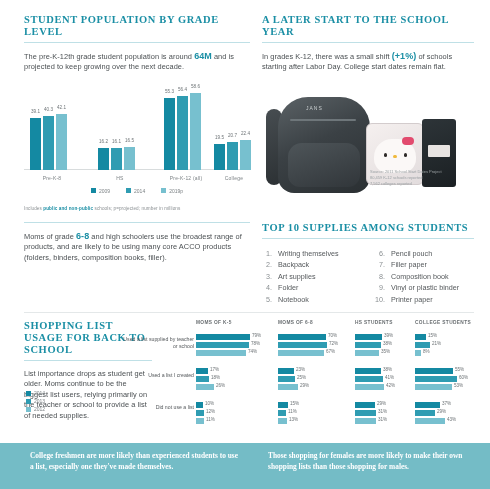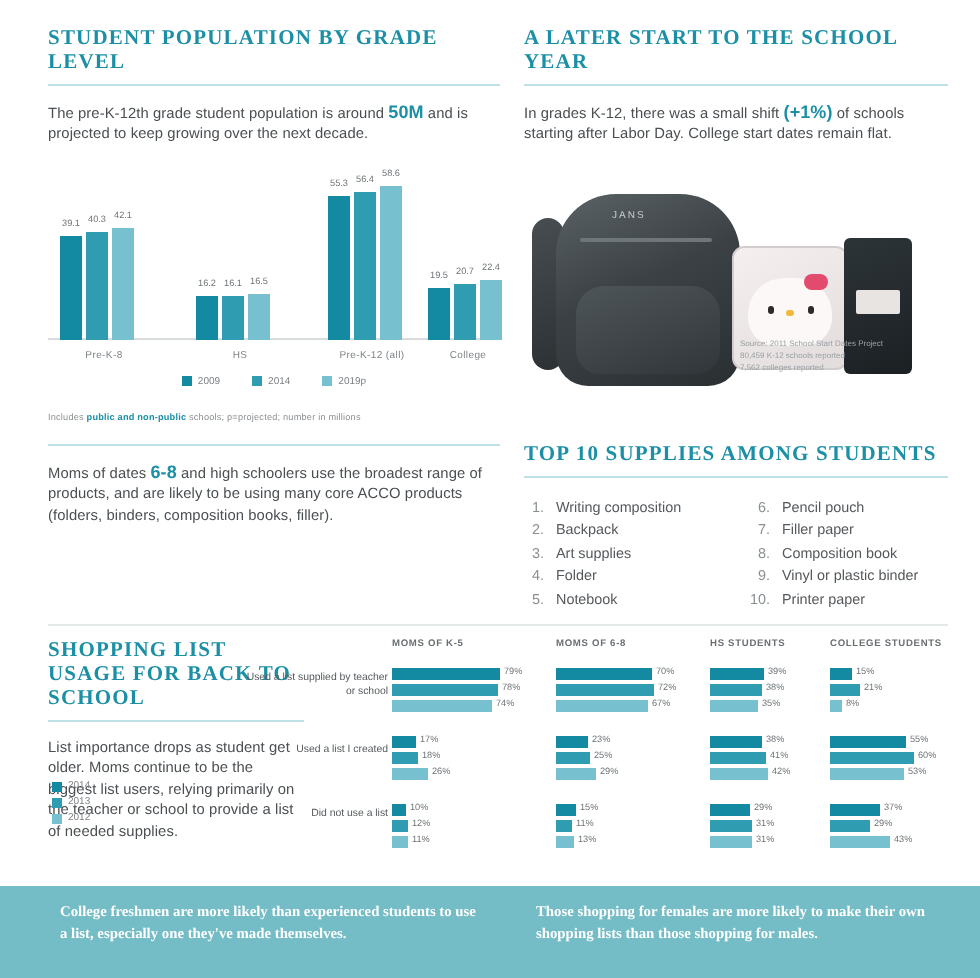--- a/index.html
+++ b/index.html
@@ -133,21 +133,21 @@
 </style>
 </head>
 <body>
 
 <div class="page">
 
   <div class="blk" id="top-left">
     <div class="sec-title">STUDENT POPULATION BY GRADE LEVEL</div>
     <div class="rule"></div>
     <div class="body-copy" style="margin-top:8px;">
-      <span>The pre-K-12th grade student population is around </span><span class="hl">50M</span><span> and is projected to keep growing over the next decade.</span>
+      <span>The pre-K-12th grade student population is around </span><span class="hl">64M</span><span> and is projected to keep growing over the next decade.</span>
     </div>
 
     <div class="pop-chart">
       <div class="axis-line"></div>
 
       <div class="pop-group" style="left:6px;">
         <div class="pop-bar c1" style="height:52px;">
             <span>39.1</span>
           </div>
         <div class="pop-bar c2" style="height:54px;">
@@ -246,32 +246,32 @@
         <div>Source: 2011 School Start Dates Project</div>
         <div>80,459 K-12 schools reported</div>
         <div>7,562 colleges reported</div>
       </div>
     </div>
   </div>
 
   <div class="blk" id="mid-left">
     <div class="rule"></div>
     <div class="body-copy" style="margin-top:8px;">
-      <span>Moms of dates </span><span class="hl">6-8</span><span> and high schoolers use the broadest range of products, and are likely to be using many core ACCO products (folders, binders, composition books, filler).</span>
+      <span>Moms of grade </span><span class="hl">6-8</span><span> and high schoolers use the broadest range of products, and are likely to be using many core ACCO products (folders, binders, composition books, filler).</span>
     </div>
   </div>
 
   <div class="blk" id="mid-right">
     <div class="sec-title">TOP 10 SUPPLIES AMONG STUDENTS</div>
     <div class="rule"></div>
     <div class="list-cols">
       <div class="list-col">
         <div class="list-row">
             <span class="list-num">1.</span>
-            <span>Writing composition</span>
+            <span>Writing themselves</span>
           </div>
         <div class="list-row">
             <span class="list-num">2.</span>
             <span>Backpack</span>
           </div>
         <div class="list-row">
             <span class="list-num">3.</span>
             <span>Art supplies</span>
           </div>
         <div class="list-row">

